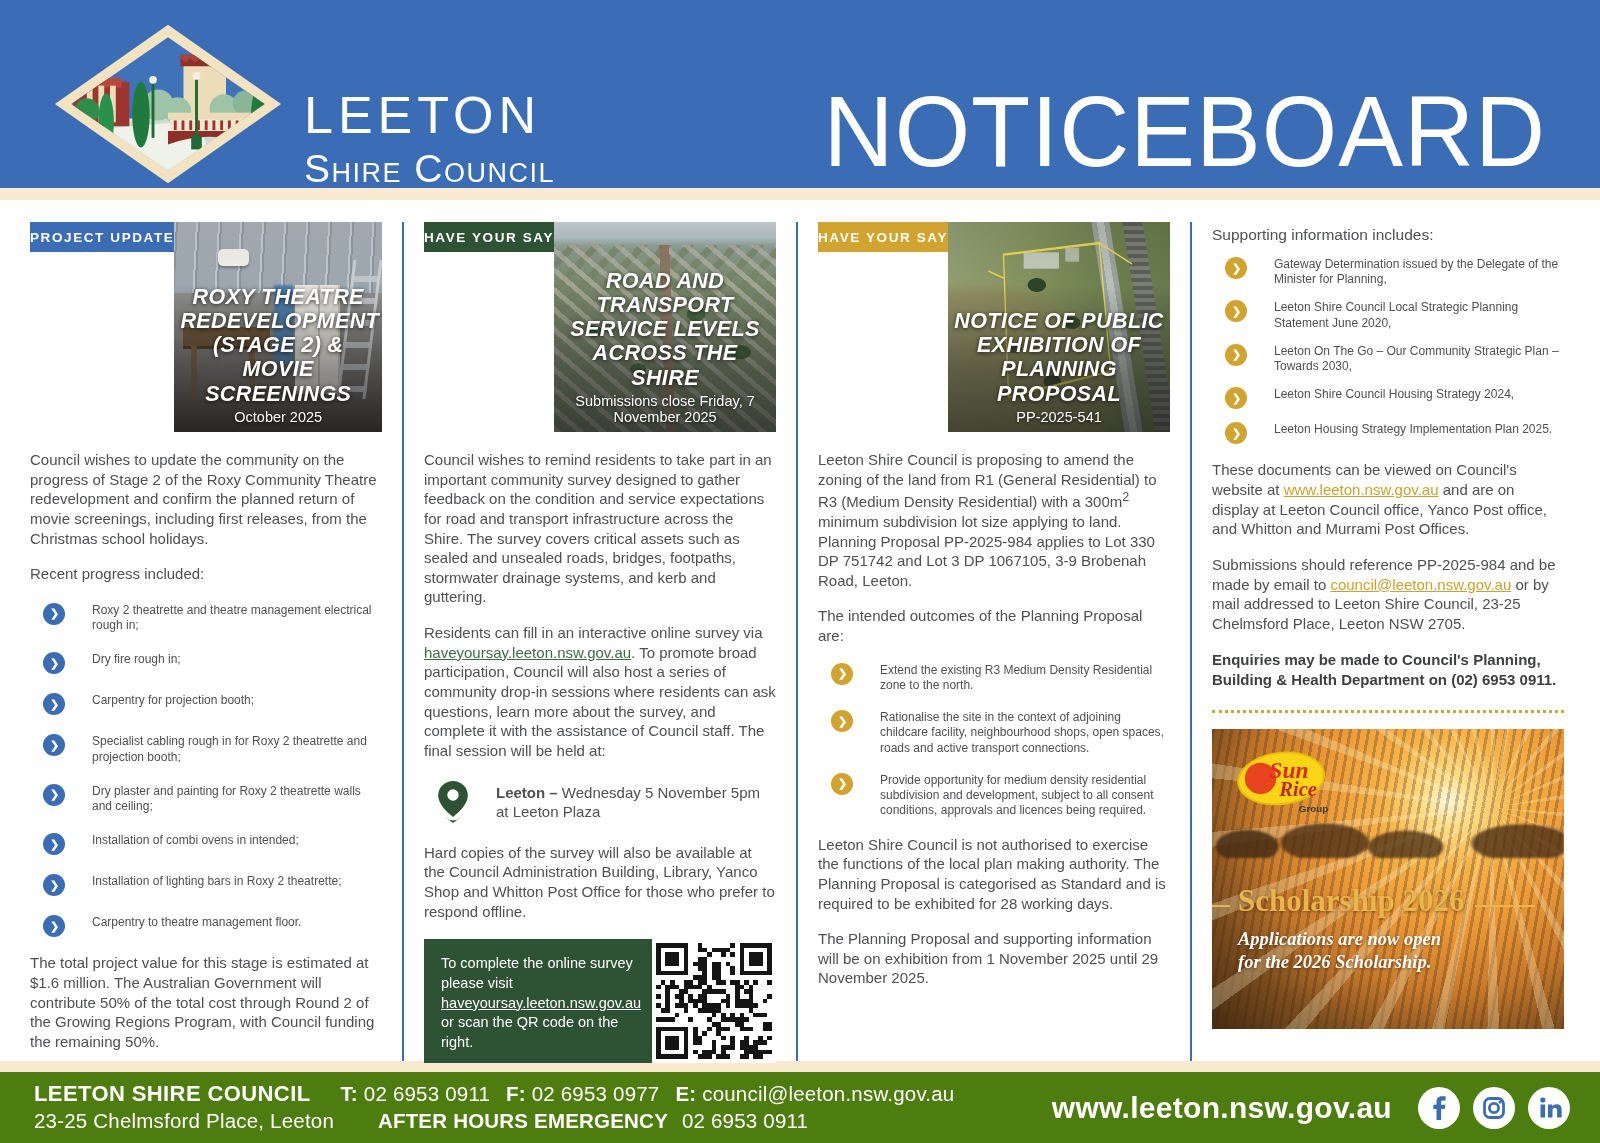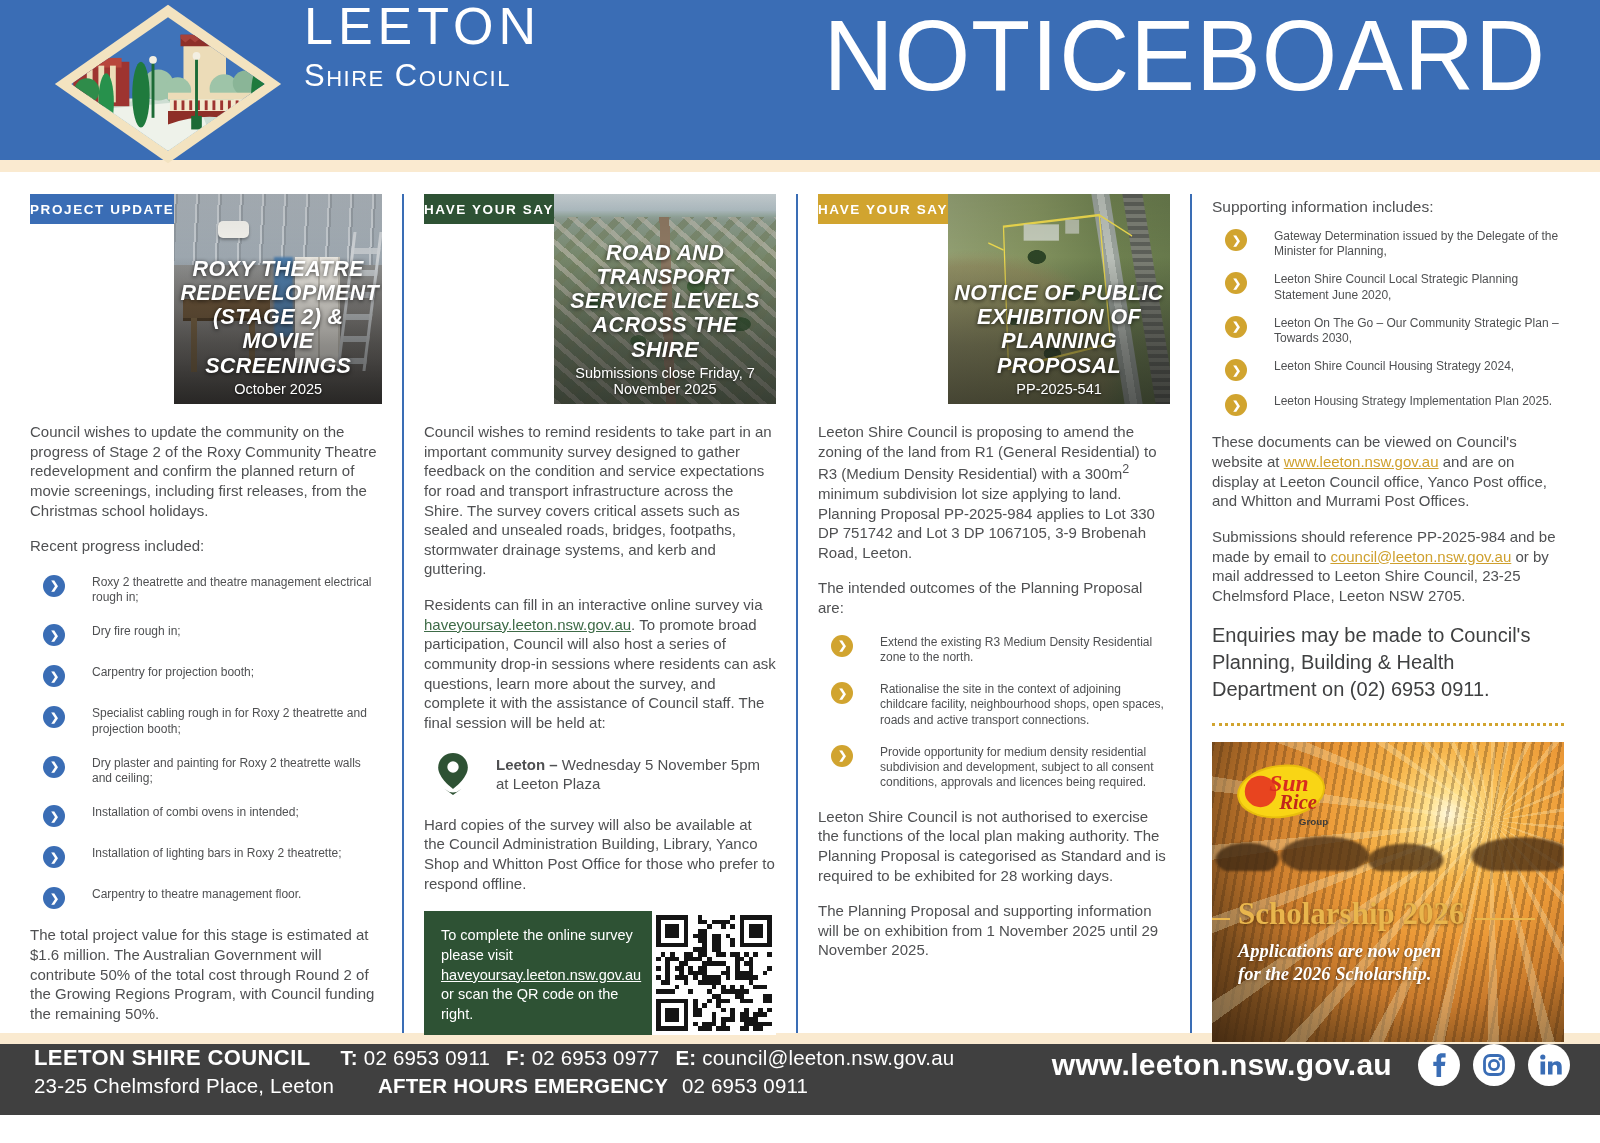--- a/index.html
+++ b/index.html
@@ -1,24 +1,24 @@
 <!DOCTYPE html>
 <html><head>
 <meta charset="utf-8">
 <style>
   * { margin:0; padding:0; box-sizing:border-box; }
   body { background:#e8e8e8; font-family:"Liberation Sans", sans-serif; }
   .page { width:1600px; height:1143px; background:#fff; position:relative; overflow:hidden; margin:0 auto; }
 
   
-  .topbar { height:160px; background:#3a6db5; display:flex; align-items:flex-start; }
+  .topbar { height:188px; background:#3a6db5; display:flex; align-items:flex-end; }
   .logo-wrap { margin-left:52px; width:232px; height:168px; flex:none; }
   .brand { margin-left:20px; color:#fff; line-height:1; }
   .brand-name { font-size:52px; font-weight:300; letter-spacing:5px; }
-  .brand-sub { font-size:31px; font-weight:400; letter-spacing:1.5px; font-variant:small-caps; margin-top:8px; }
+  .brand-sub { font-size:39px; font-weight:400; letter-spacing:1.5px; font-variant:small-caps; margin-top:8px; }
   .noticeboard { margin-left:auto; margin-right:54px; color:#fff; font-size:97px; font-weight:200; letter-spacing:1px; transform:scaleY(1.04); }
 
   .strip { height:12px; background:#faead0; }
   .strip-b { height:11px; background:#faead0; }
 
   
   .content { height:861px; display:flex; padding:22px 36px 0 30px; }
   .col { width:352px; flex:none; }
   .vdiv { width:2px; background:#3a6db5; margin:0 20px; flex:none; }
 
@@ -106,21 +106,21 @@
   .ad-dash.left { width:18px; margin:10px 8px 0 -26px; }
   .ad-dash.right { flex:1; margin:10px -14px 0 10px; max-width:60px; }
   .ad-sub { margin-top:10px; color:#fff; font-size:18.5px; font-weight:700; font-style:italic; line-height:1.25; text-shadow:0 1px 3px rgba(60,30,0,.6); }
 
   
   .col p.body { font-size:15px; line-height:1.31; color:#4f5052; margin-top:16px; }
   .col p.body.first { margin-top:18px; }
   a.glink { color:#3e6b47; text-decoration:underline; }
   a.ylink { color:#cfa02e; text-decoration:underline; }
   .bold { font-weight:700; }
-  p.enquiries { font-size:20px; line-height:1.35; color:#3f4041; font-weight:400; margin-top:16px; }
+  p.enquiries { font-size:15px; line-height:1.35; color:#3f4041; font-weight:700; margin-top:16px; }
 
   ul.blist { list-style:none; }
   .bullet { display:flex; align-items:flex-start; }
   .bullet .bdot { width:22px; height:22px; border-radius:50%; flex:none; margin-left:13px;
       display:flex; align-items:center; justify-content:center;
       color:#fff; font-size:11px; font-weight:700; padding-left:1px; }
   .bdot.blue { background:#3a6db5; } .bdot.gold { background:#d1a42f; }
   .bullet p { font-size:12px; line-height:1.27; color:#4f5052; margin-left:27px; }
   .col1 .bullet { margin-top:19px; }
   .col3 .bullet { margin-top:17px; }
@@ -132,21 +132,21 @@
 
   .qrbox { margin-top:18px; display:flex; background:#2e5234; height:124px; }
   .qrtext { flex:1; color:#fff; font-size:14.5px; line-height:1.36; padding:15px 10px 12px 17px; }
   .qrtext a { color:#fff; text-decoration:underline; overflow-wrap:anywhere; }
   .qrpane { width:124px; flex:none; background:#fff; padding:4px; }
 
   .col4 .intro { font-size:15.5px; color:#4f5052; margin-top:4px; }
   .dotline { border-top:3px dotted #d1a42f; margin:20px 0 16px; }
 
   
-  .footer { height:71px; background:#404040; color:#fff; display:flex; align-items:flex-start; padding:0 30px 0 34px; }
+  .footer { height:71px; background:#4d7c0f; color:#fff; display:flex; align-items:center; padding:0 30px 0 34px; }
   .f-left { line-height:1.3; font-size:20.5px; letter-spacing:.2px; }
   .f-org { font-weight:700; font-size:22px; letter-spacing:.4px; margin-right:14px; }
   .f-lab { font-weight:700; margin-left:10px; }
   .f-right { margin-left:auto; display:flex; align-items:center; }
   .f-web { font-size:30px; font-weight:700; letter-spacing:.3px; margin-right:26px; }
   .soc { display:flex; gap:13px; }
   .soc svg { display:block; }
 </style>
 </head>
 <body>

